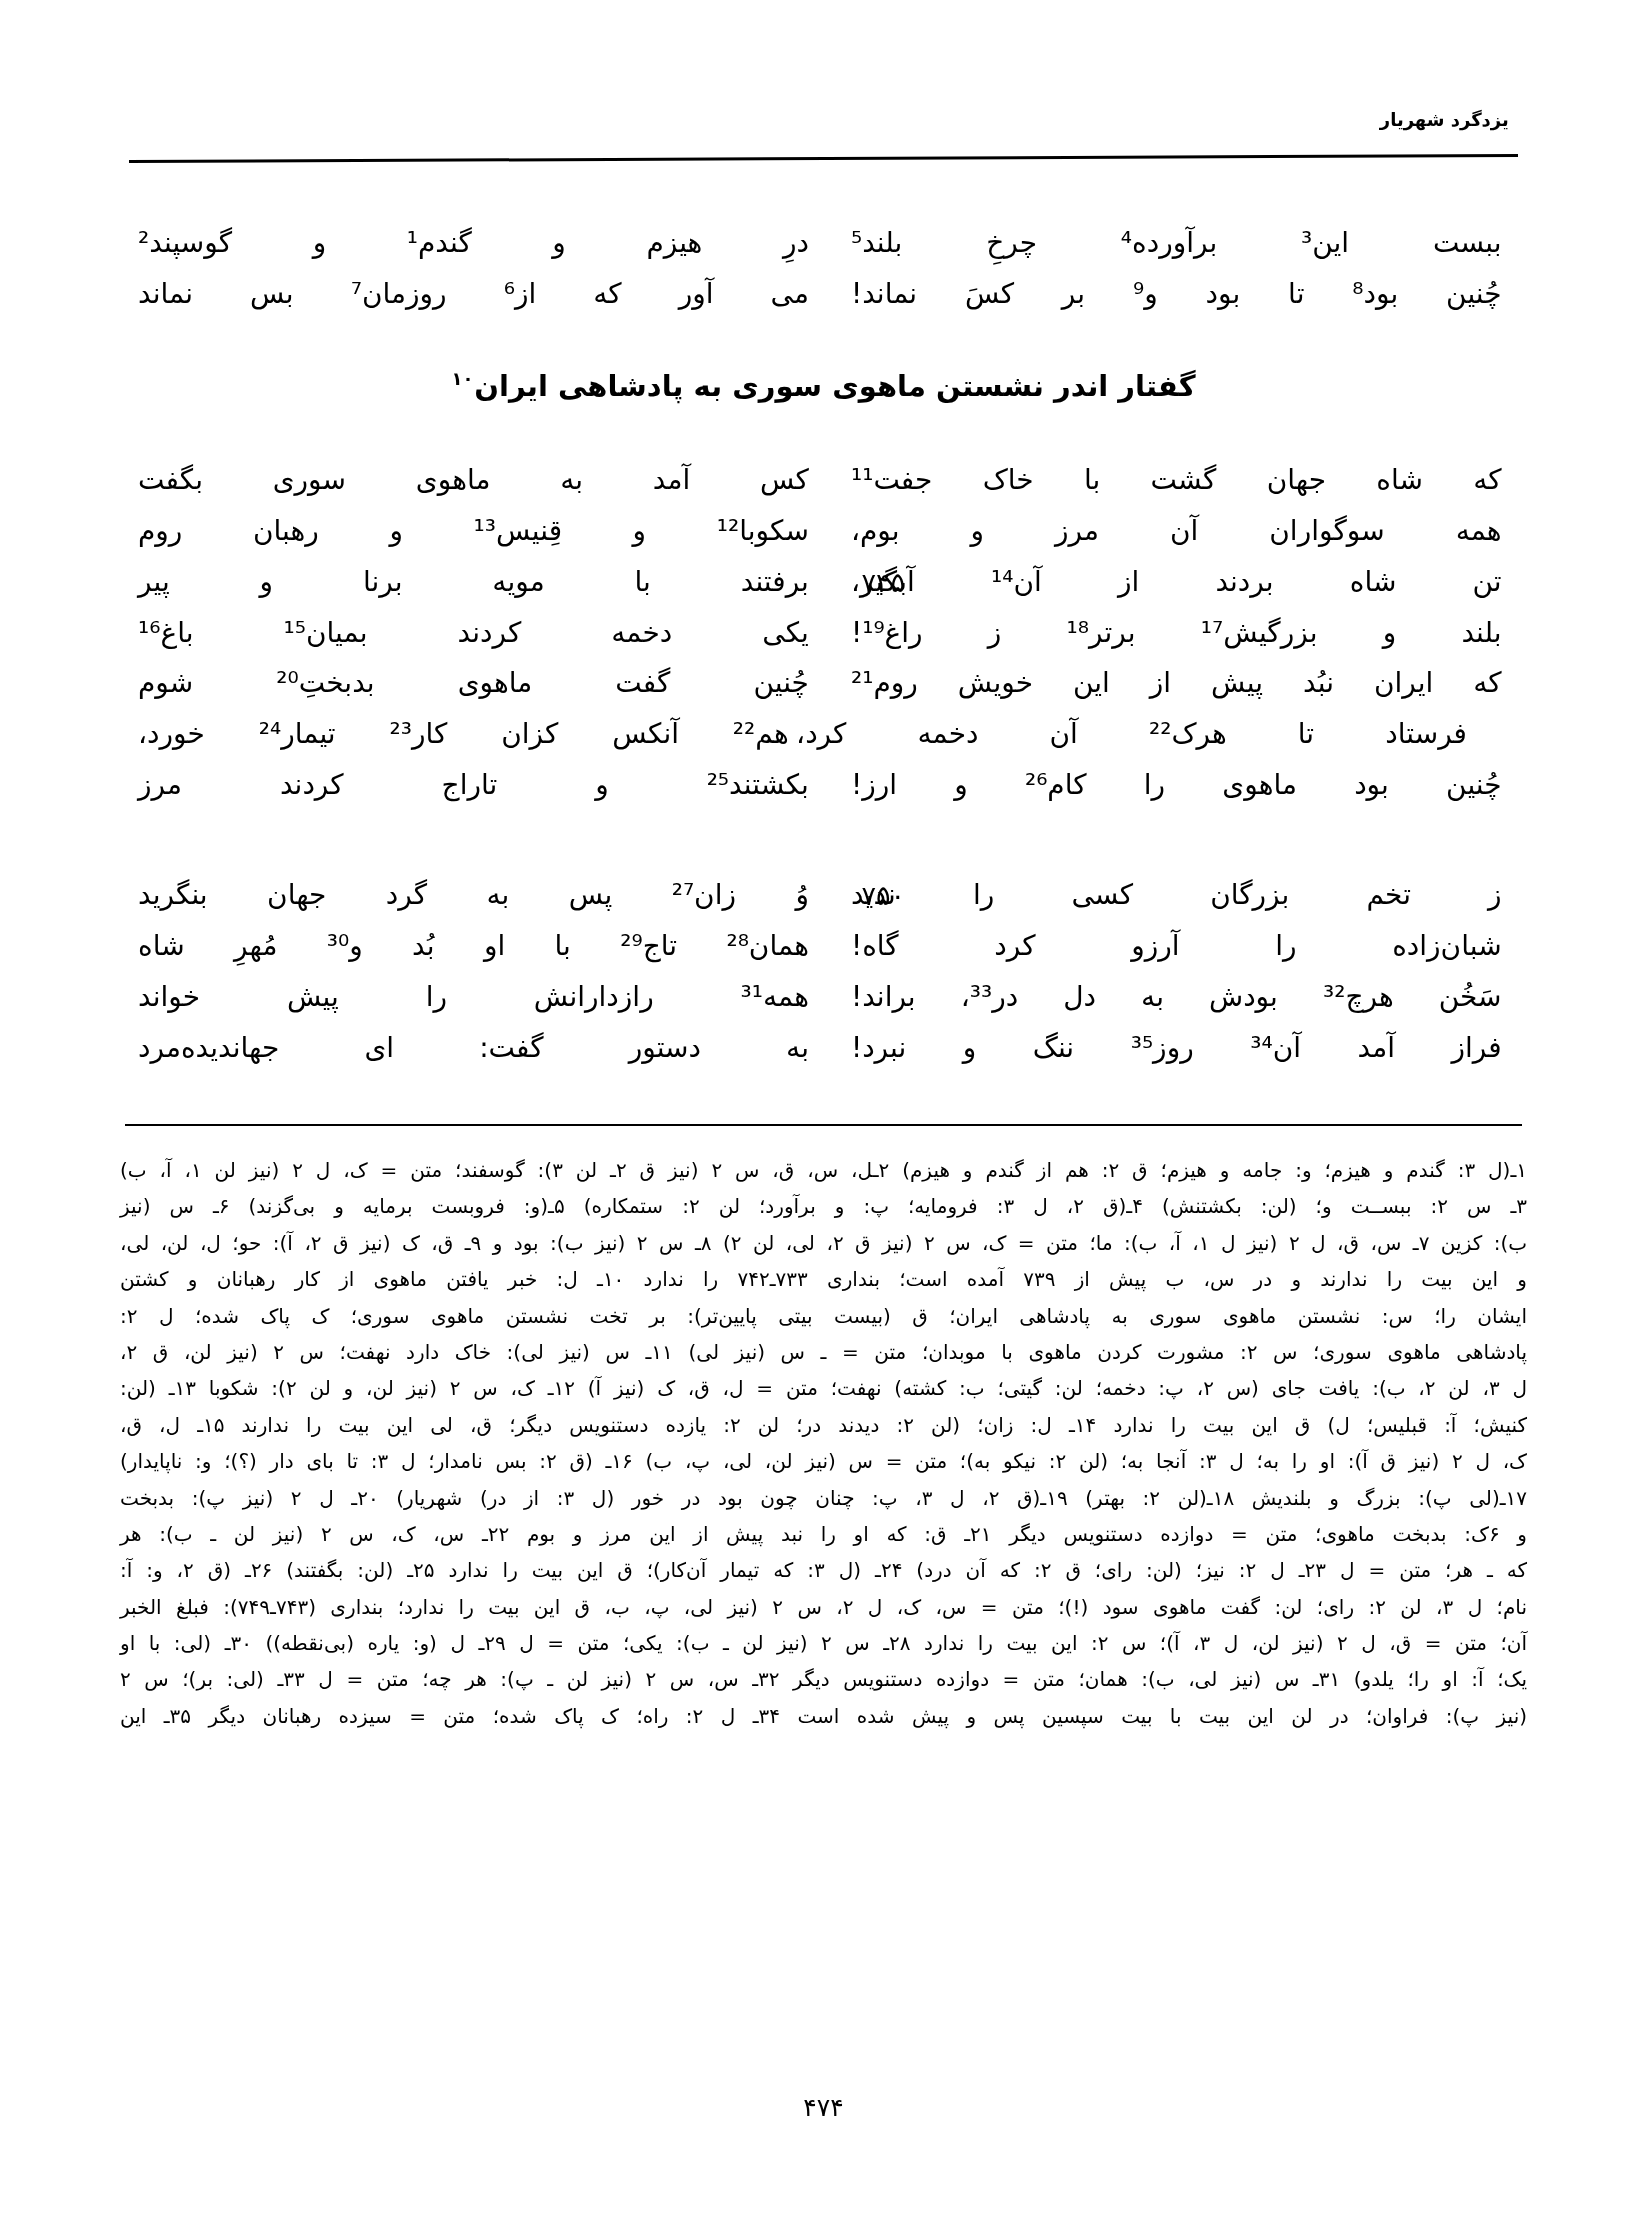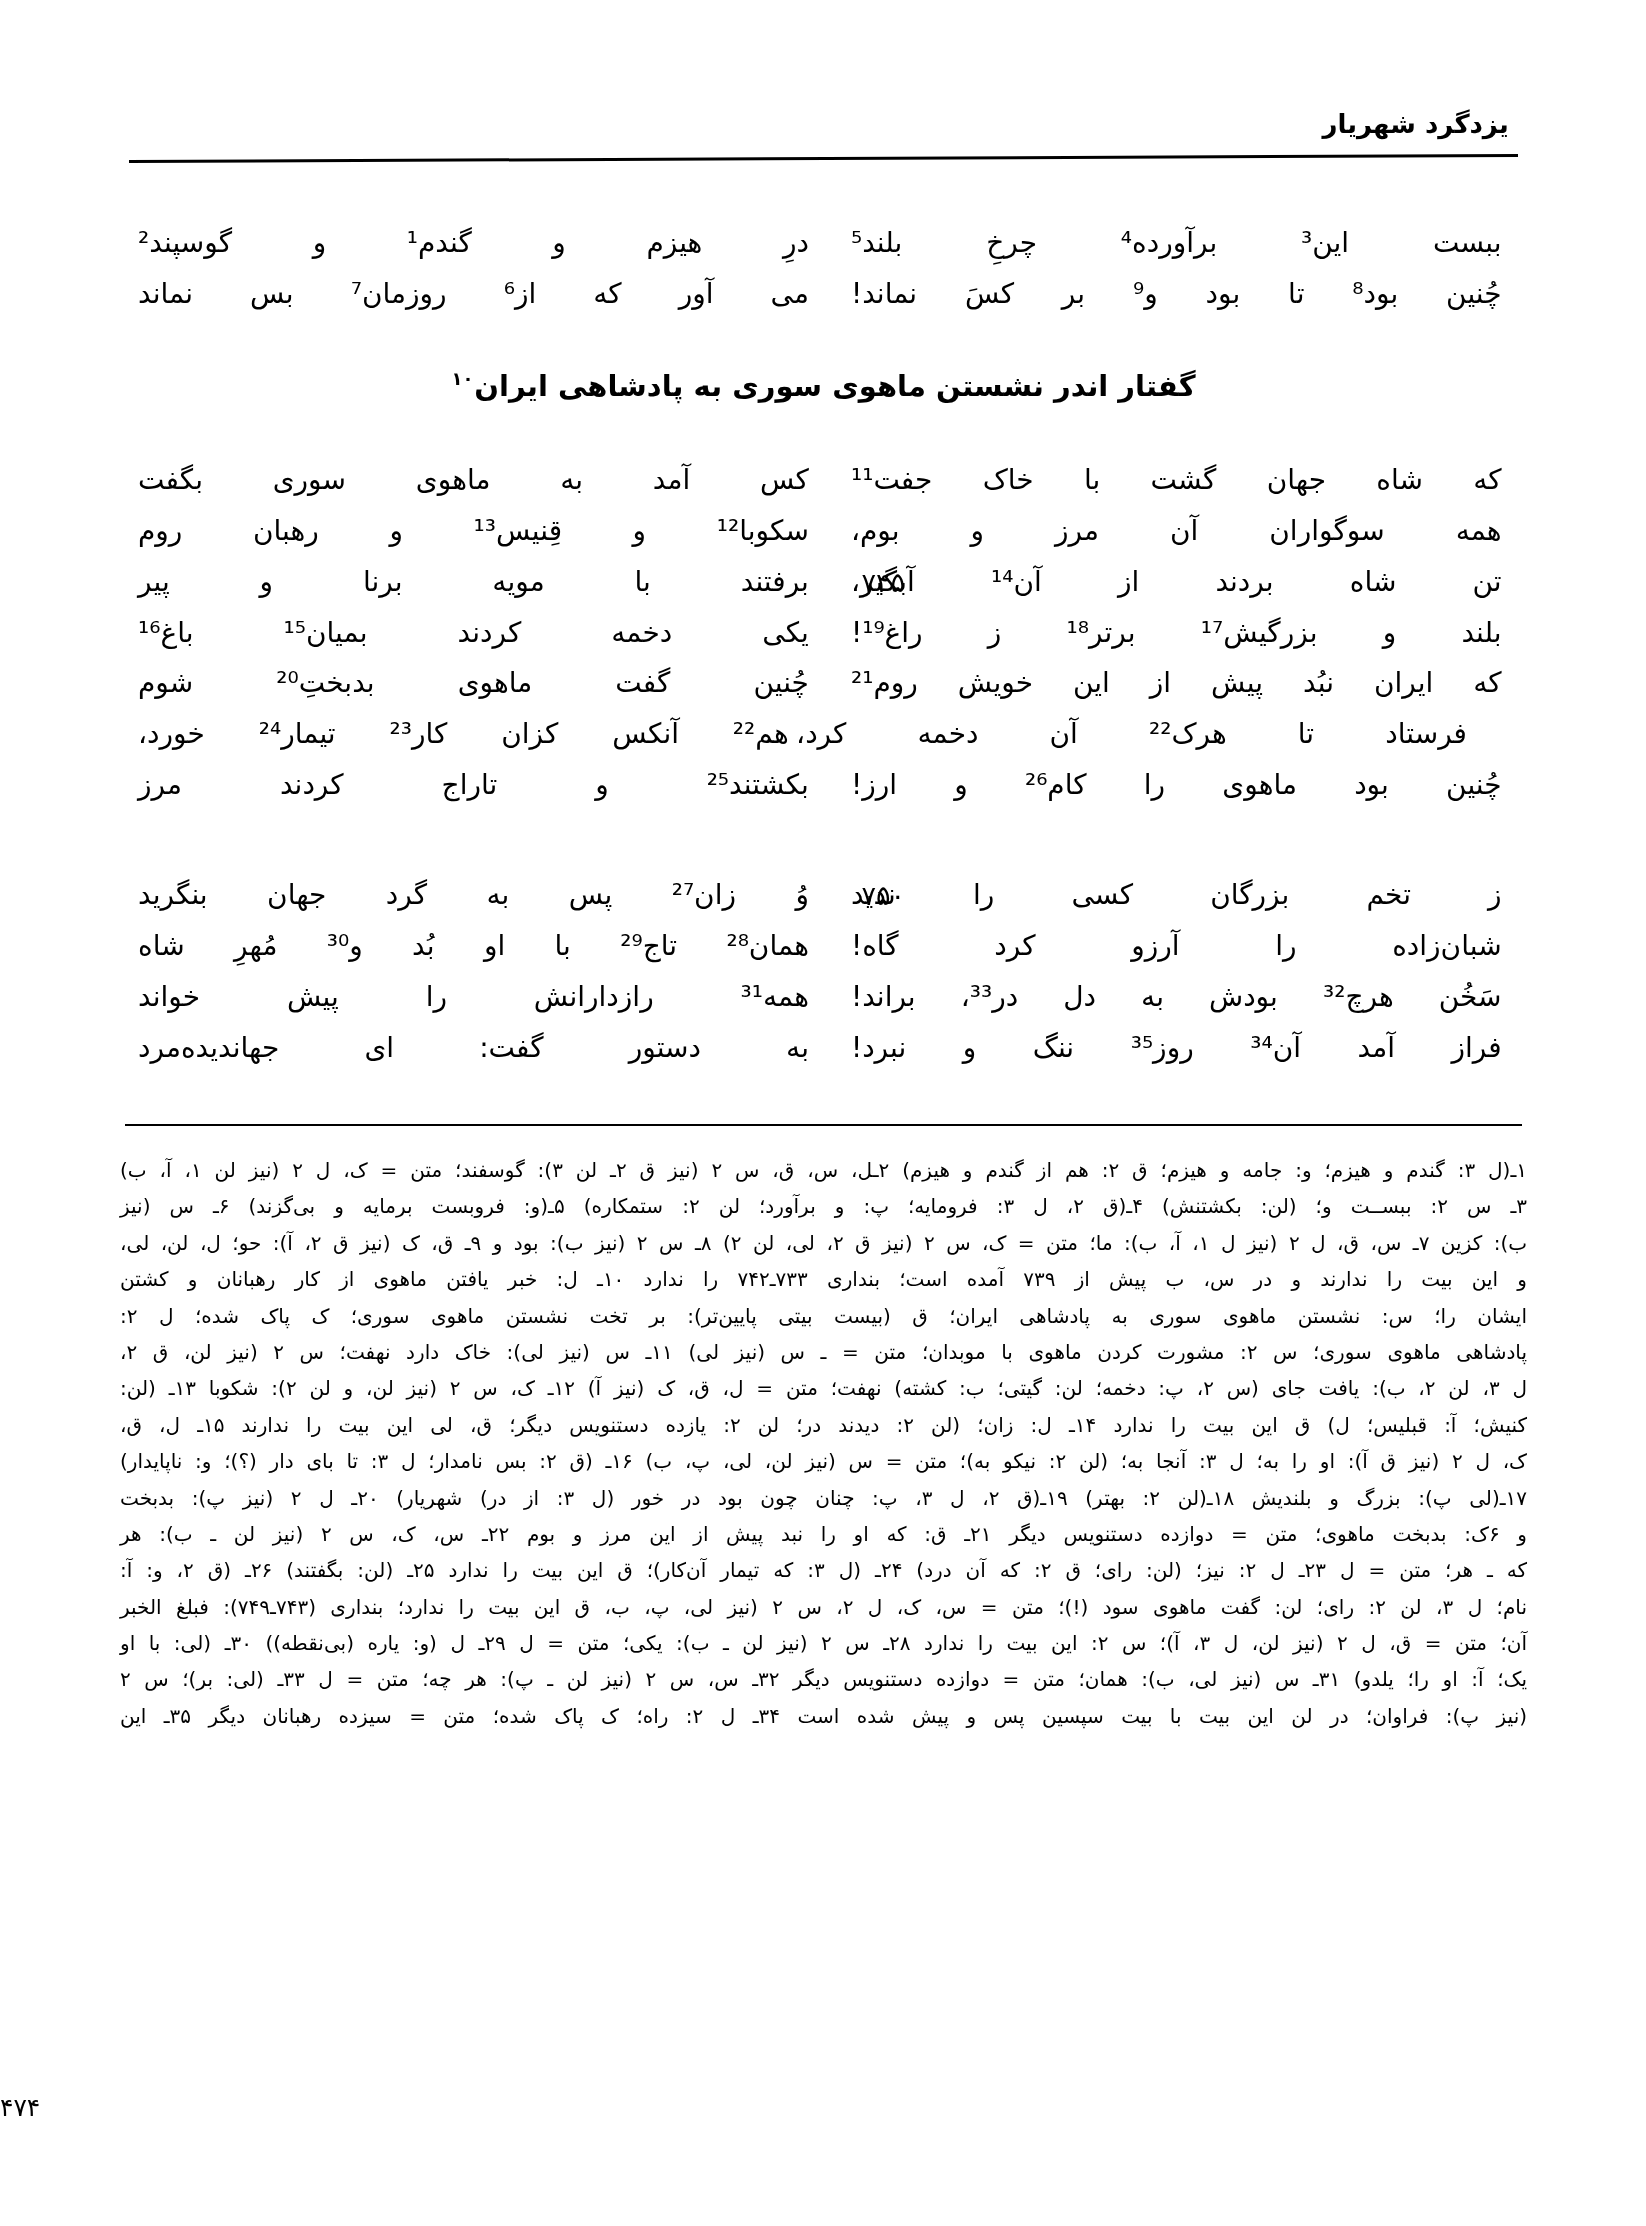--- a/index.html
+++ b/index.html
@@ -20,21 +20,21 @@
 
   
   .header-area{
     position:absolute;
     top:109px; left:129px; right:129px;
     height:55px;
   }
   .running-head{
     position:absolute;
     top:0; right:9.2px;
-    font-size:26px;
+    font-size:18px;
     font-weight:bold;
     letter-spacing:0.5px;
     white-space:nowrap;
   }
   .head-rule{
     position:absolute;
     left:0; right:0;
     top:48px;
     height:2.8px;
     background:#000;
@@ -125,21 +125,21 @@
     line-height:1.82;
     text-align:justify;
     text-align-last:justify;
     word-spacing:-0.5px;
   }
 
   
   .folio{
     position:absolute;
     left:0; right:0;
-    text-align:left;
+    text-align:center;
     font-size:25px;
     letter-spacing:0.9px;
   }
 </style>
 </head>
 <body>
 
 <div class="page">
 
   <div class="header-area">

